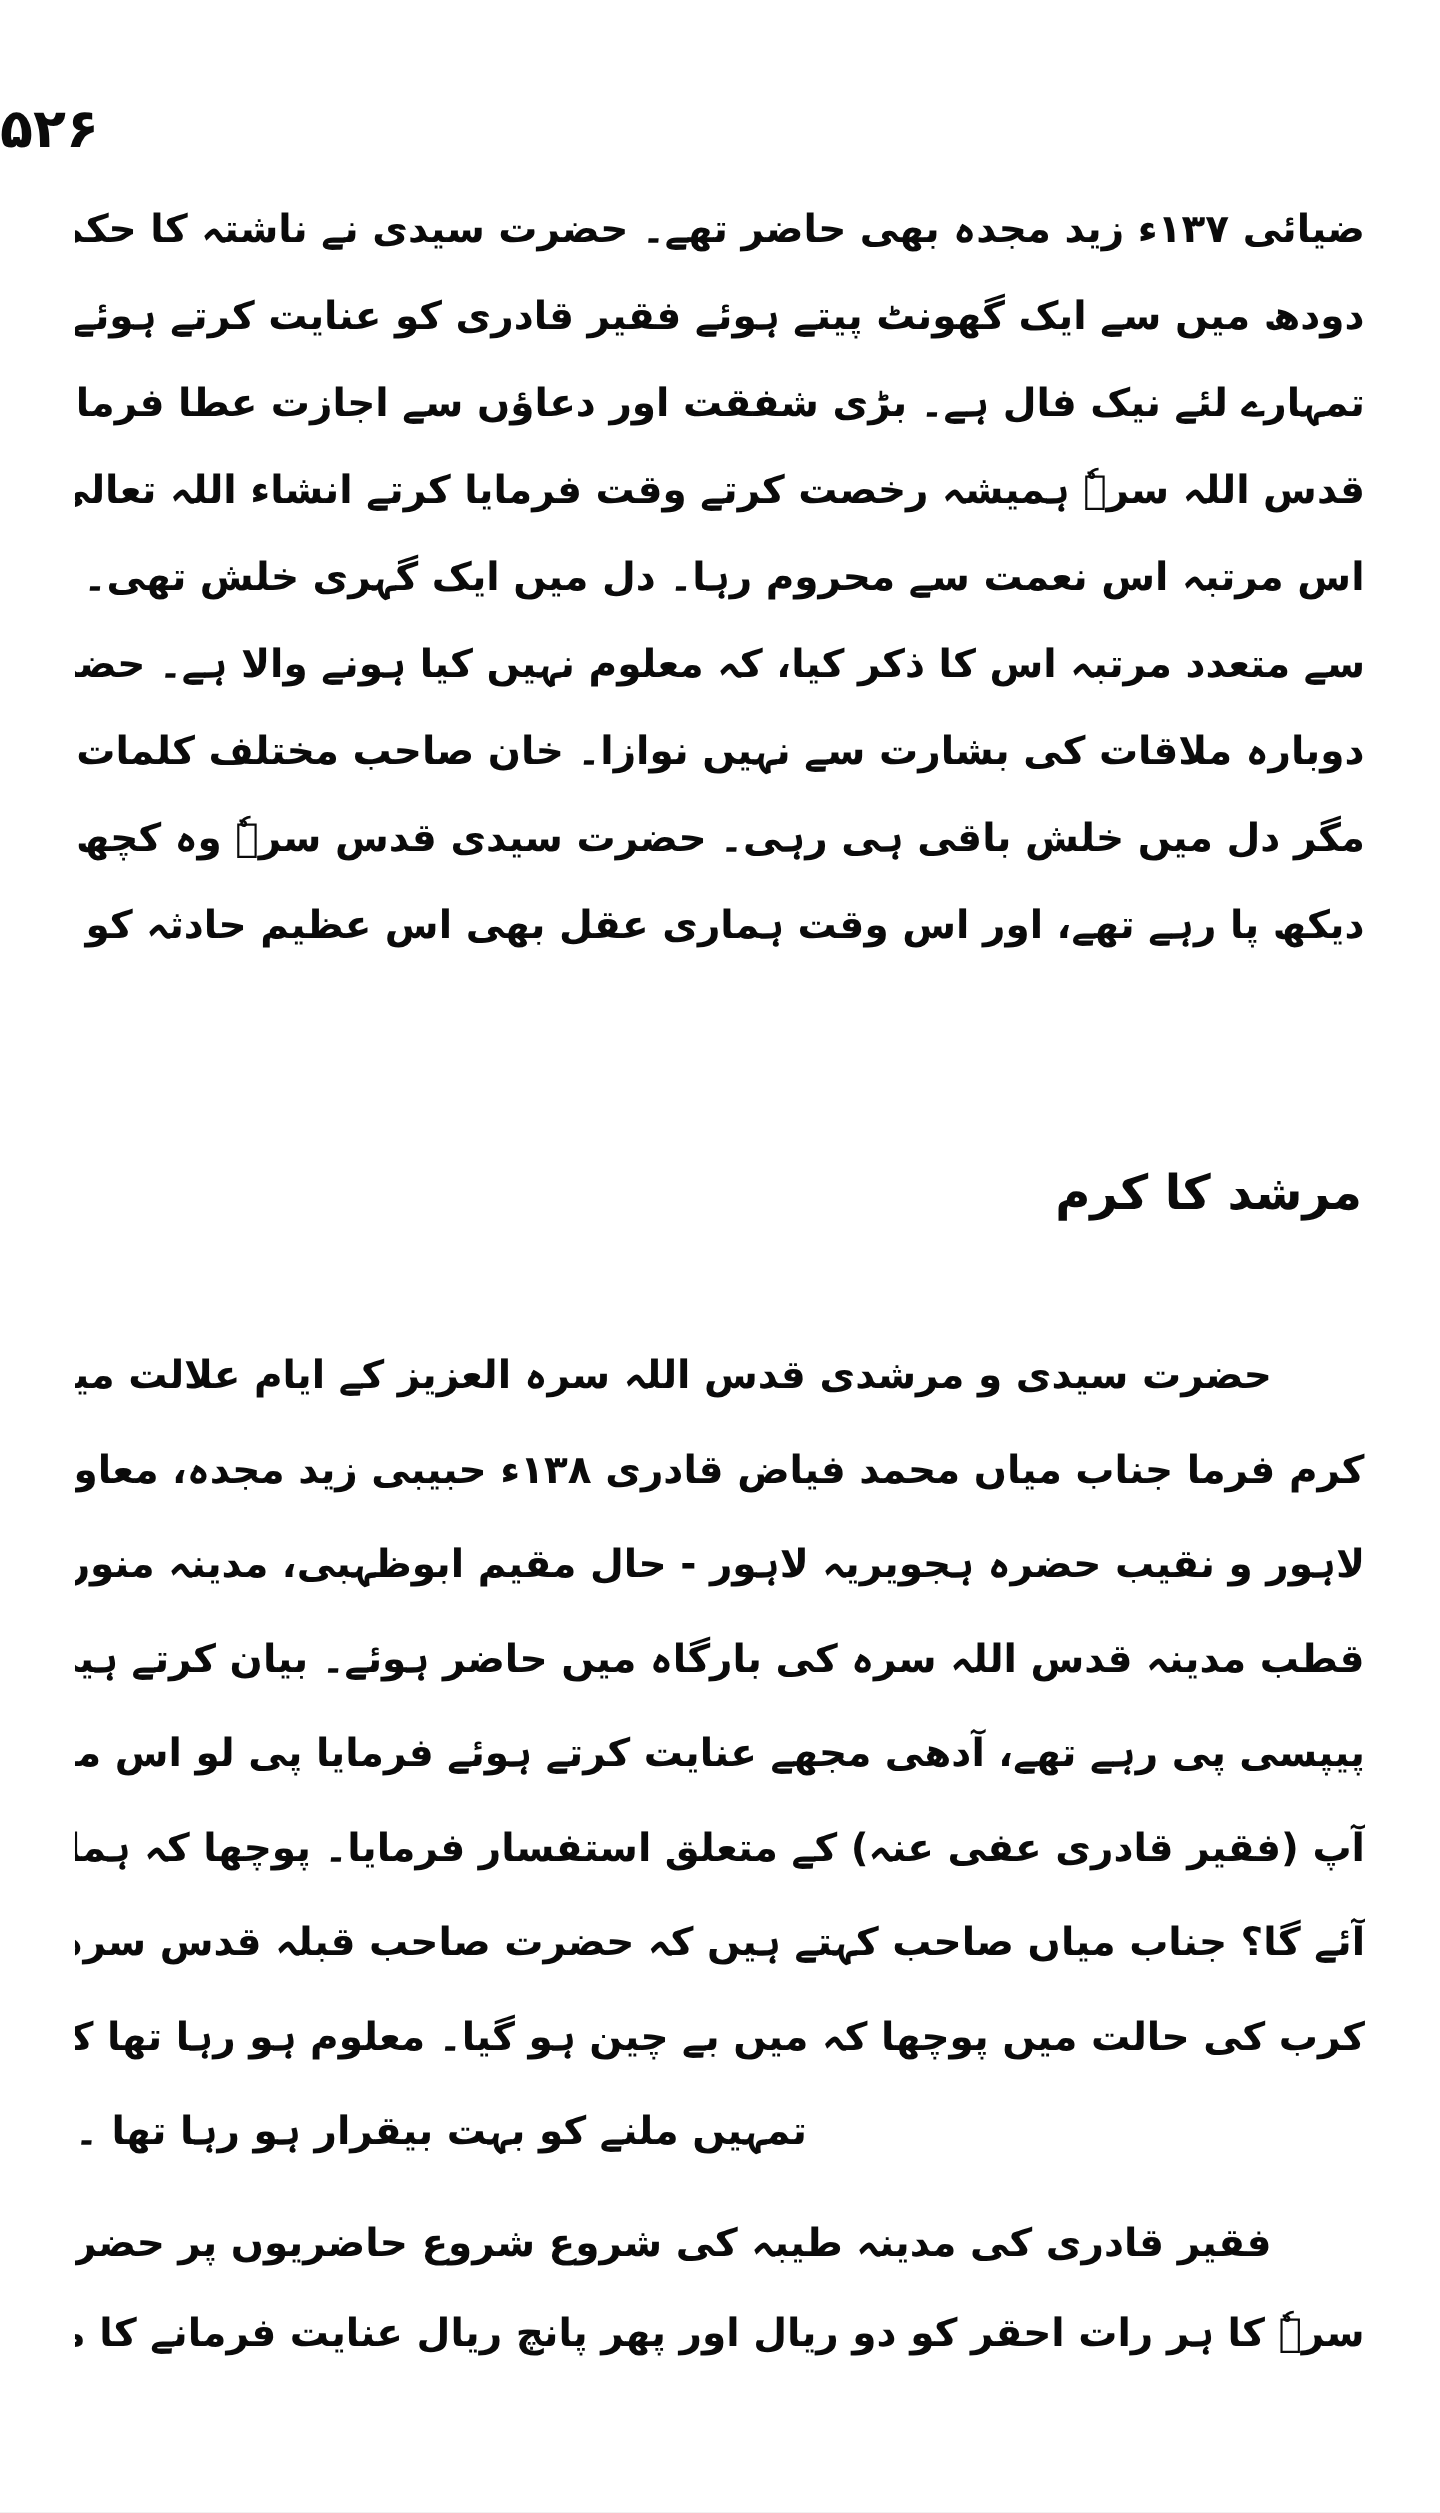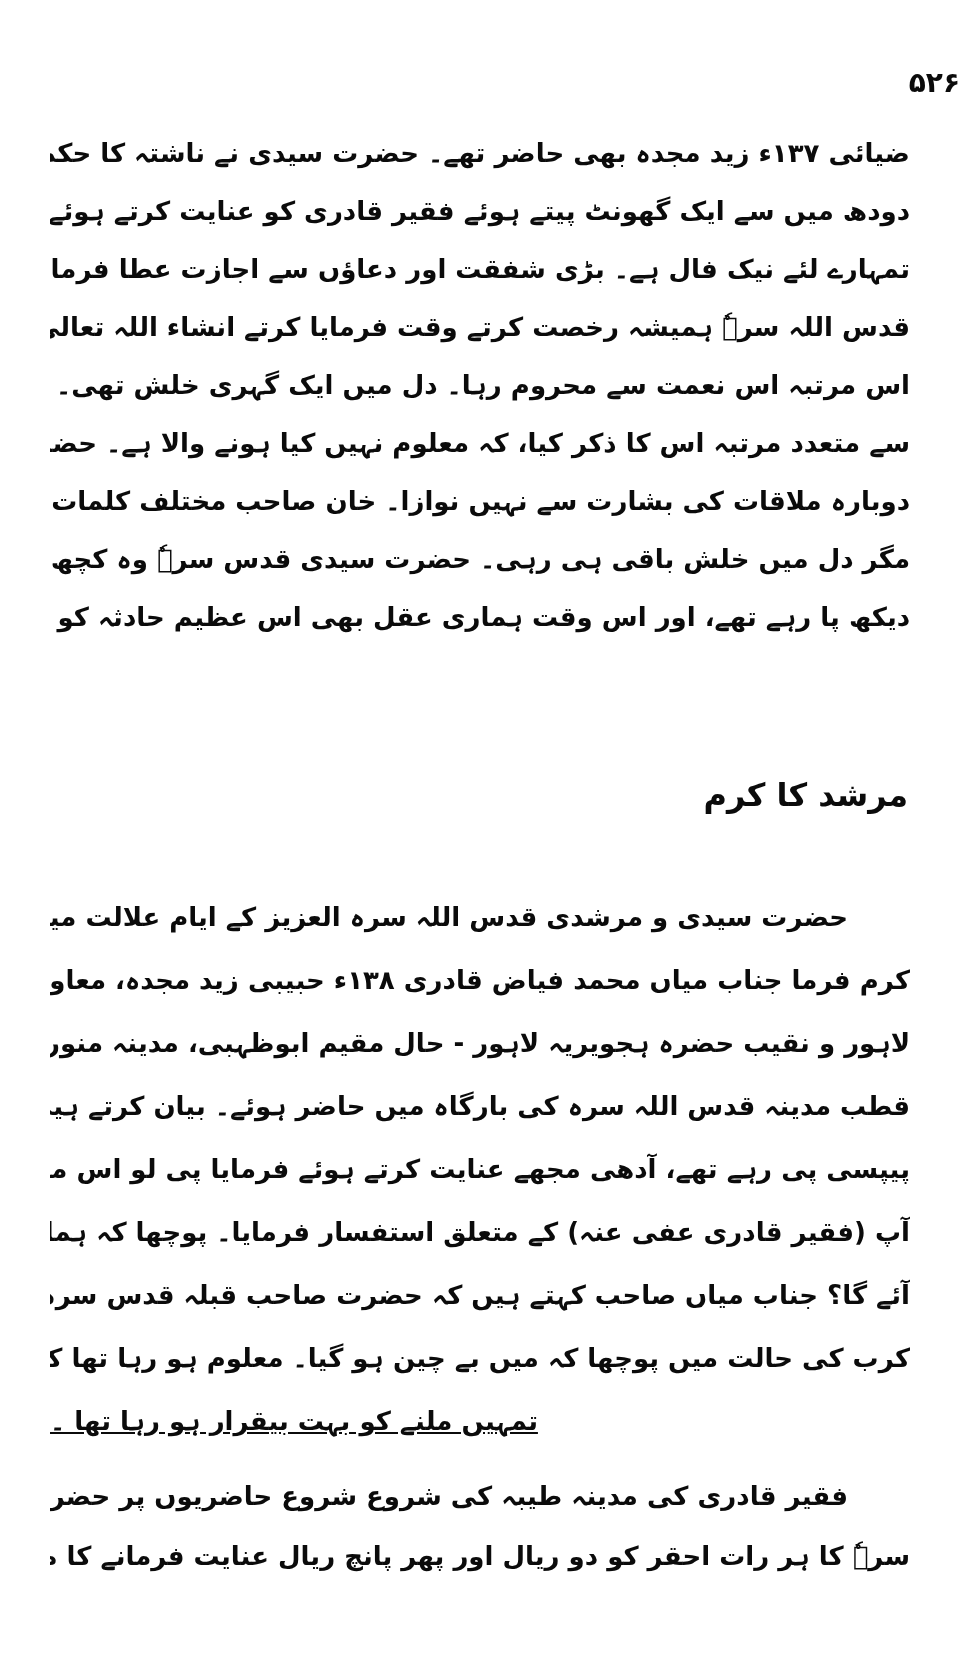--- a/index.html
+++ b/index.html
@@ -11,22 +11,22 @@
     background: #ffffff;
     font-family: "DejaVu Sans", sans-serif;
     color: #0b0b0b;
     overflow: hidden;
   }
   .page-number {
     position: absolute;
     top: 66px;
     left: 0;
     width: 100%;
-    text-align: right;
-    font-size: 28px;
+    text-align: left;
+    font-size: 36px;
     font-weight: bold;
     letter-spacing: 3px;
     direction: rtl;
   }
   .para {
     position: absolute;
     right: 50px;
     width: 860px;
     direction: rtl;
     unicode-bidi: embed;
@@ -43,21 +43,20 @@
     overflow: hidden;
     white-space: nowrap;
   }
   .text-line.natural-end {
     text-align: right;
     text-align-last: right;
   }
   .text-line.flush-left {
     text-align: left;
     text-align-last: left;
-    text-decoration: underline;
   }
   .text-line.indent-first { padding-right: 62px; }
   .section-heading {
     position: absolute;
     top: 748px;
     right: 52px;
     width: 860px;
     text-align: right;
     direction: rtl;
     font-size: 32px;

